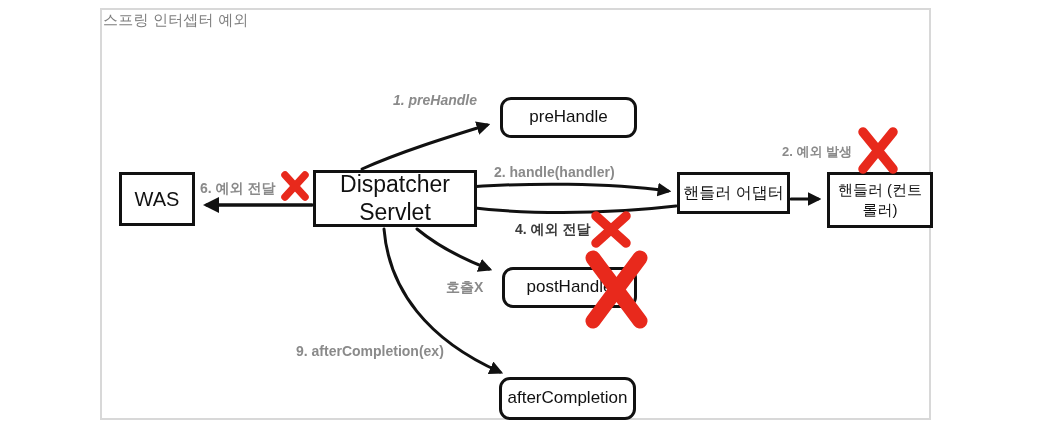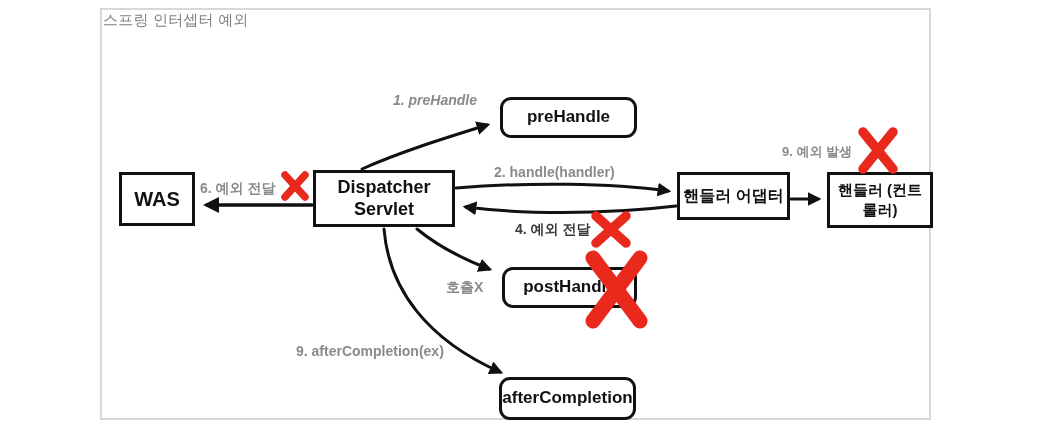--- a/index.html
+++ b/index.html
@@ -12,36 +12,36 @@
     border:2px solid #d8d8d8;box-sizing:border-box;background:#ffffff;z-index:0;
   }
   .title{
     position:absolute;left:103px;top:11px;font-size:15px;font-weight:normal;
     color:#7e7e7e;z-index:2;letter-spacing:.2px;
   }
   svg.layer{position:absolute;left:0;top:0;z-index:1;pointer-events:none;}
   svg.layer.top{z-index:4;}
   .box{
     position:absolute;box-sizing:border-box;background:#ffffff;
-    border:3px solid #111111;color:#111111;font-weight:bold;
+    border:3px solid #111111;color:#111111;font-weight:normal;
     display:flex;align-items:center;justify-content:center;text-align:center;
     z-index:2;line-height:1.2;
   }
   .rbox{border-radius:11px;}
   .lbl{
     position:absolute;font-weight:bold;color:#8a8a8a;font-size:14px;
     z-index:2;white-space:nowrap;
   }
   .lbl-dark{color:#3a3a3a;}
   #was{left:119px;top:172px;width:76px;height:54px;font-size:20px;}
-  #dispatcher{left:313px;top:170px;width:142px;height:57px;font-size:18px;padding:0 10px;}
+  #dispatcher{left:313px;top:170px;width:164px;height:57px;font-size:23px;padding:0 10px;}
   #prehandle{left:500px;top:97px;width:137px;height:41px;font-size:17px;}
   #posthandle{left:502px;top:267px;width:135px;height:41px;font-size:17px;}
   #aftercompletion{left:499px;top:377px;width:137px;height:43px;font-size:17px;}
-  #adapter{left:677px;top:172px;width:113px;height:48px;font-size:16px;}
+  #adapter{left:677px;top:172px;width:113px;height:42px;font-size:16px;}
   #handler{left:827px;top:172px;width:106px;height:56px;font-size:15px;line-height:1.35;padding:0 4px;}
   #lbl-step1{left:393px;top:92px;font-style:italic;}
   #lbl-step2{left:494px;top:164px;}
   #lbl-step3{left:782px;top:143px;font-size:13px;}
   #lbl-step4{left:515px;top:221px;}
   #lbl-step5{left:296px;top:343px;}
   #lbl-step6{left:200px;top:180px;}
   #lbl-nocall{left:446px;top:279px;}
 </style>
 </head>
@@ -70,21 +70,21 @@
 <div class="box" id="was">WAS</div>
 <div class="box" id="dispatcher">Dispatcher Servlet</div>
 <div class="box rbox" id="prehandle">preHandle</div>
 <div class="box rbox" id="posthandle">postHandle</div>
 <div class="box rbox" id="aftercompletion">afterCompletion</div>
 <div class="box" id="adapter">핸들러 어댑터</div>
 <div class="box" id="handler">핸들러 (컨트롤러)</div>
 
 <div class="lbl" id="lbl-step1">1. preHandle</div>
 <div class="lbl" id="lbl-step2">2. handle(handler)</div>
-<div class="lbl" id="lbl-step3">9. 예외 발생</div>
+<div class="lbl" id="lbl-step3">2. 예외 발생</div>
 <div class="lbl lbl-dark" id="lbl-step4">4. 예외 전달</div>
 <div class="lbl" id="lbl-step5">9. afterCompletion(ex)</div>
 <div class="lbl" id="lbl-step6">6. 예외 전달</div>
 <div class="lbl" id="lbl-nocall">호출X</div>
 
 <svg class="layer top" width="1050" height="435" viewBox="0 0 1050 435">
   <g stroke="#e8291c" fill="none" stroke-linecap="round">
     <g stroke-width="7.5">
       <path d="M285,175 L305,197"></path>
       <path d="M305,175 L285,197"></path>

